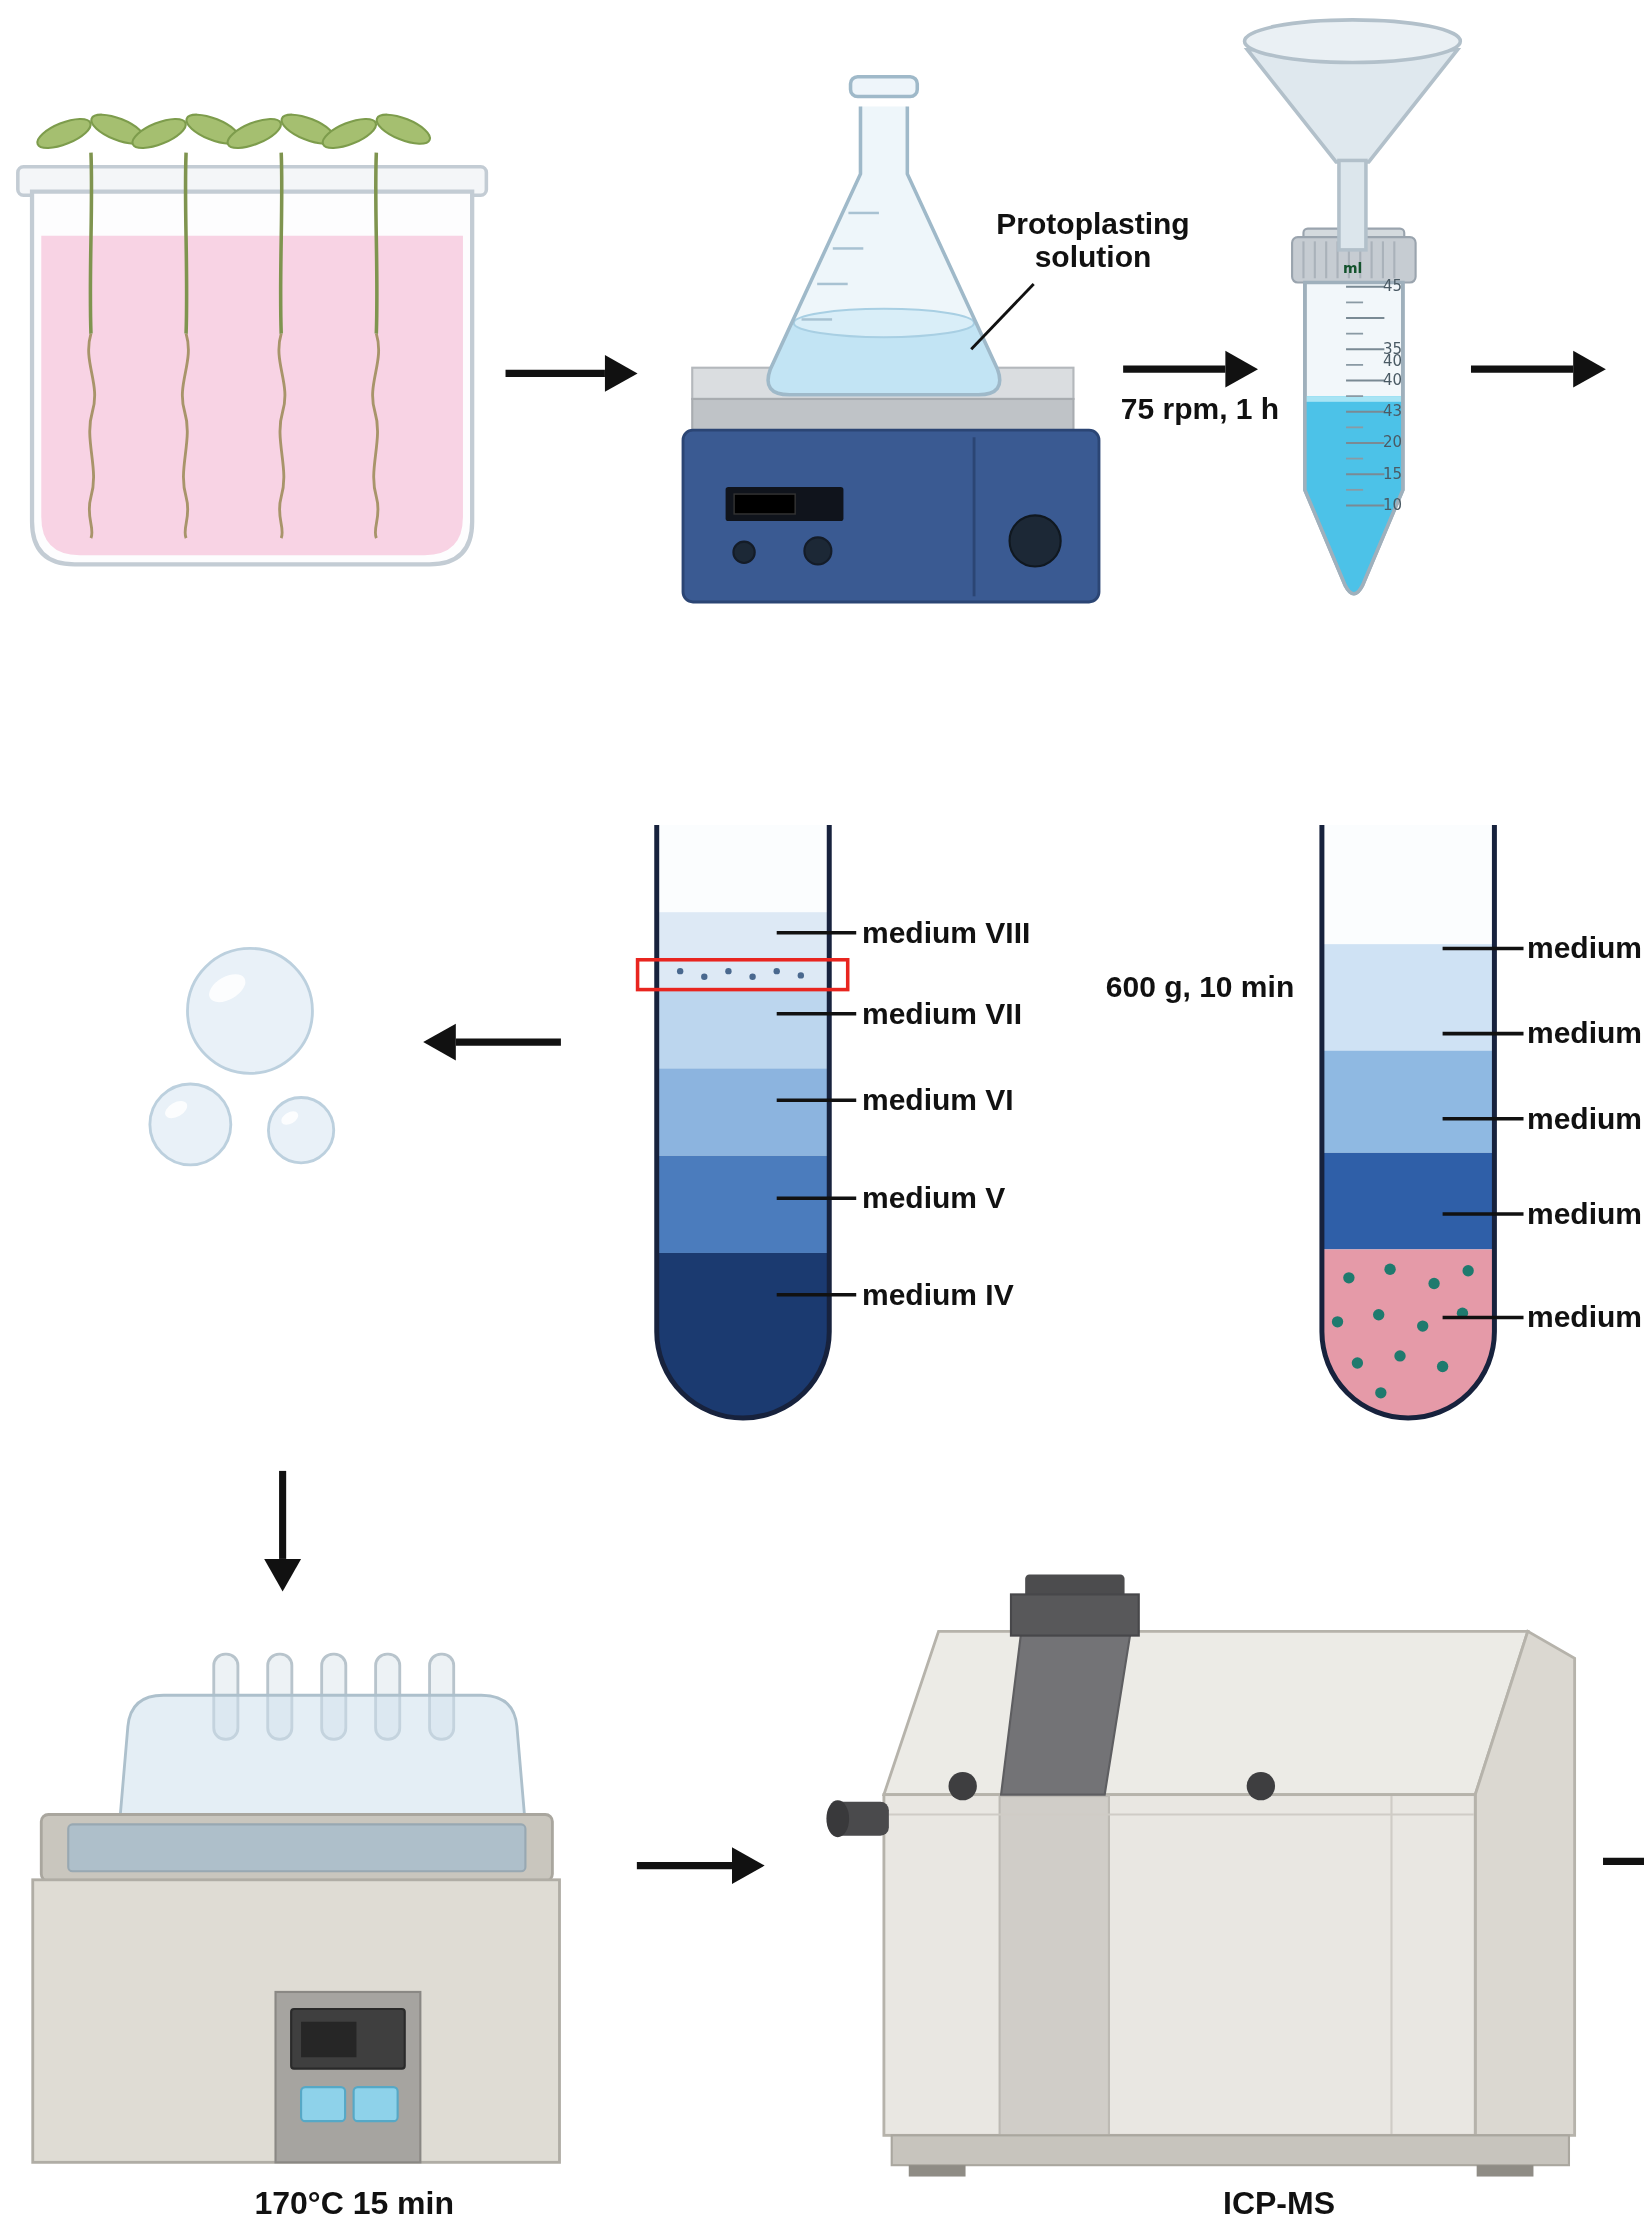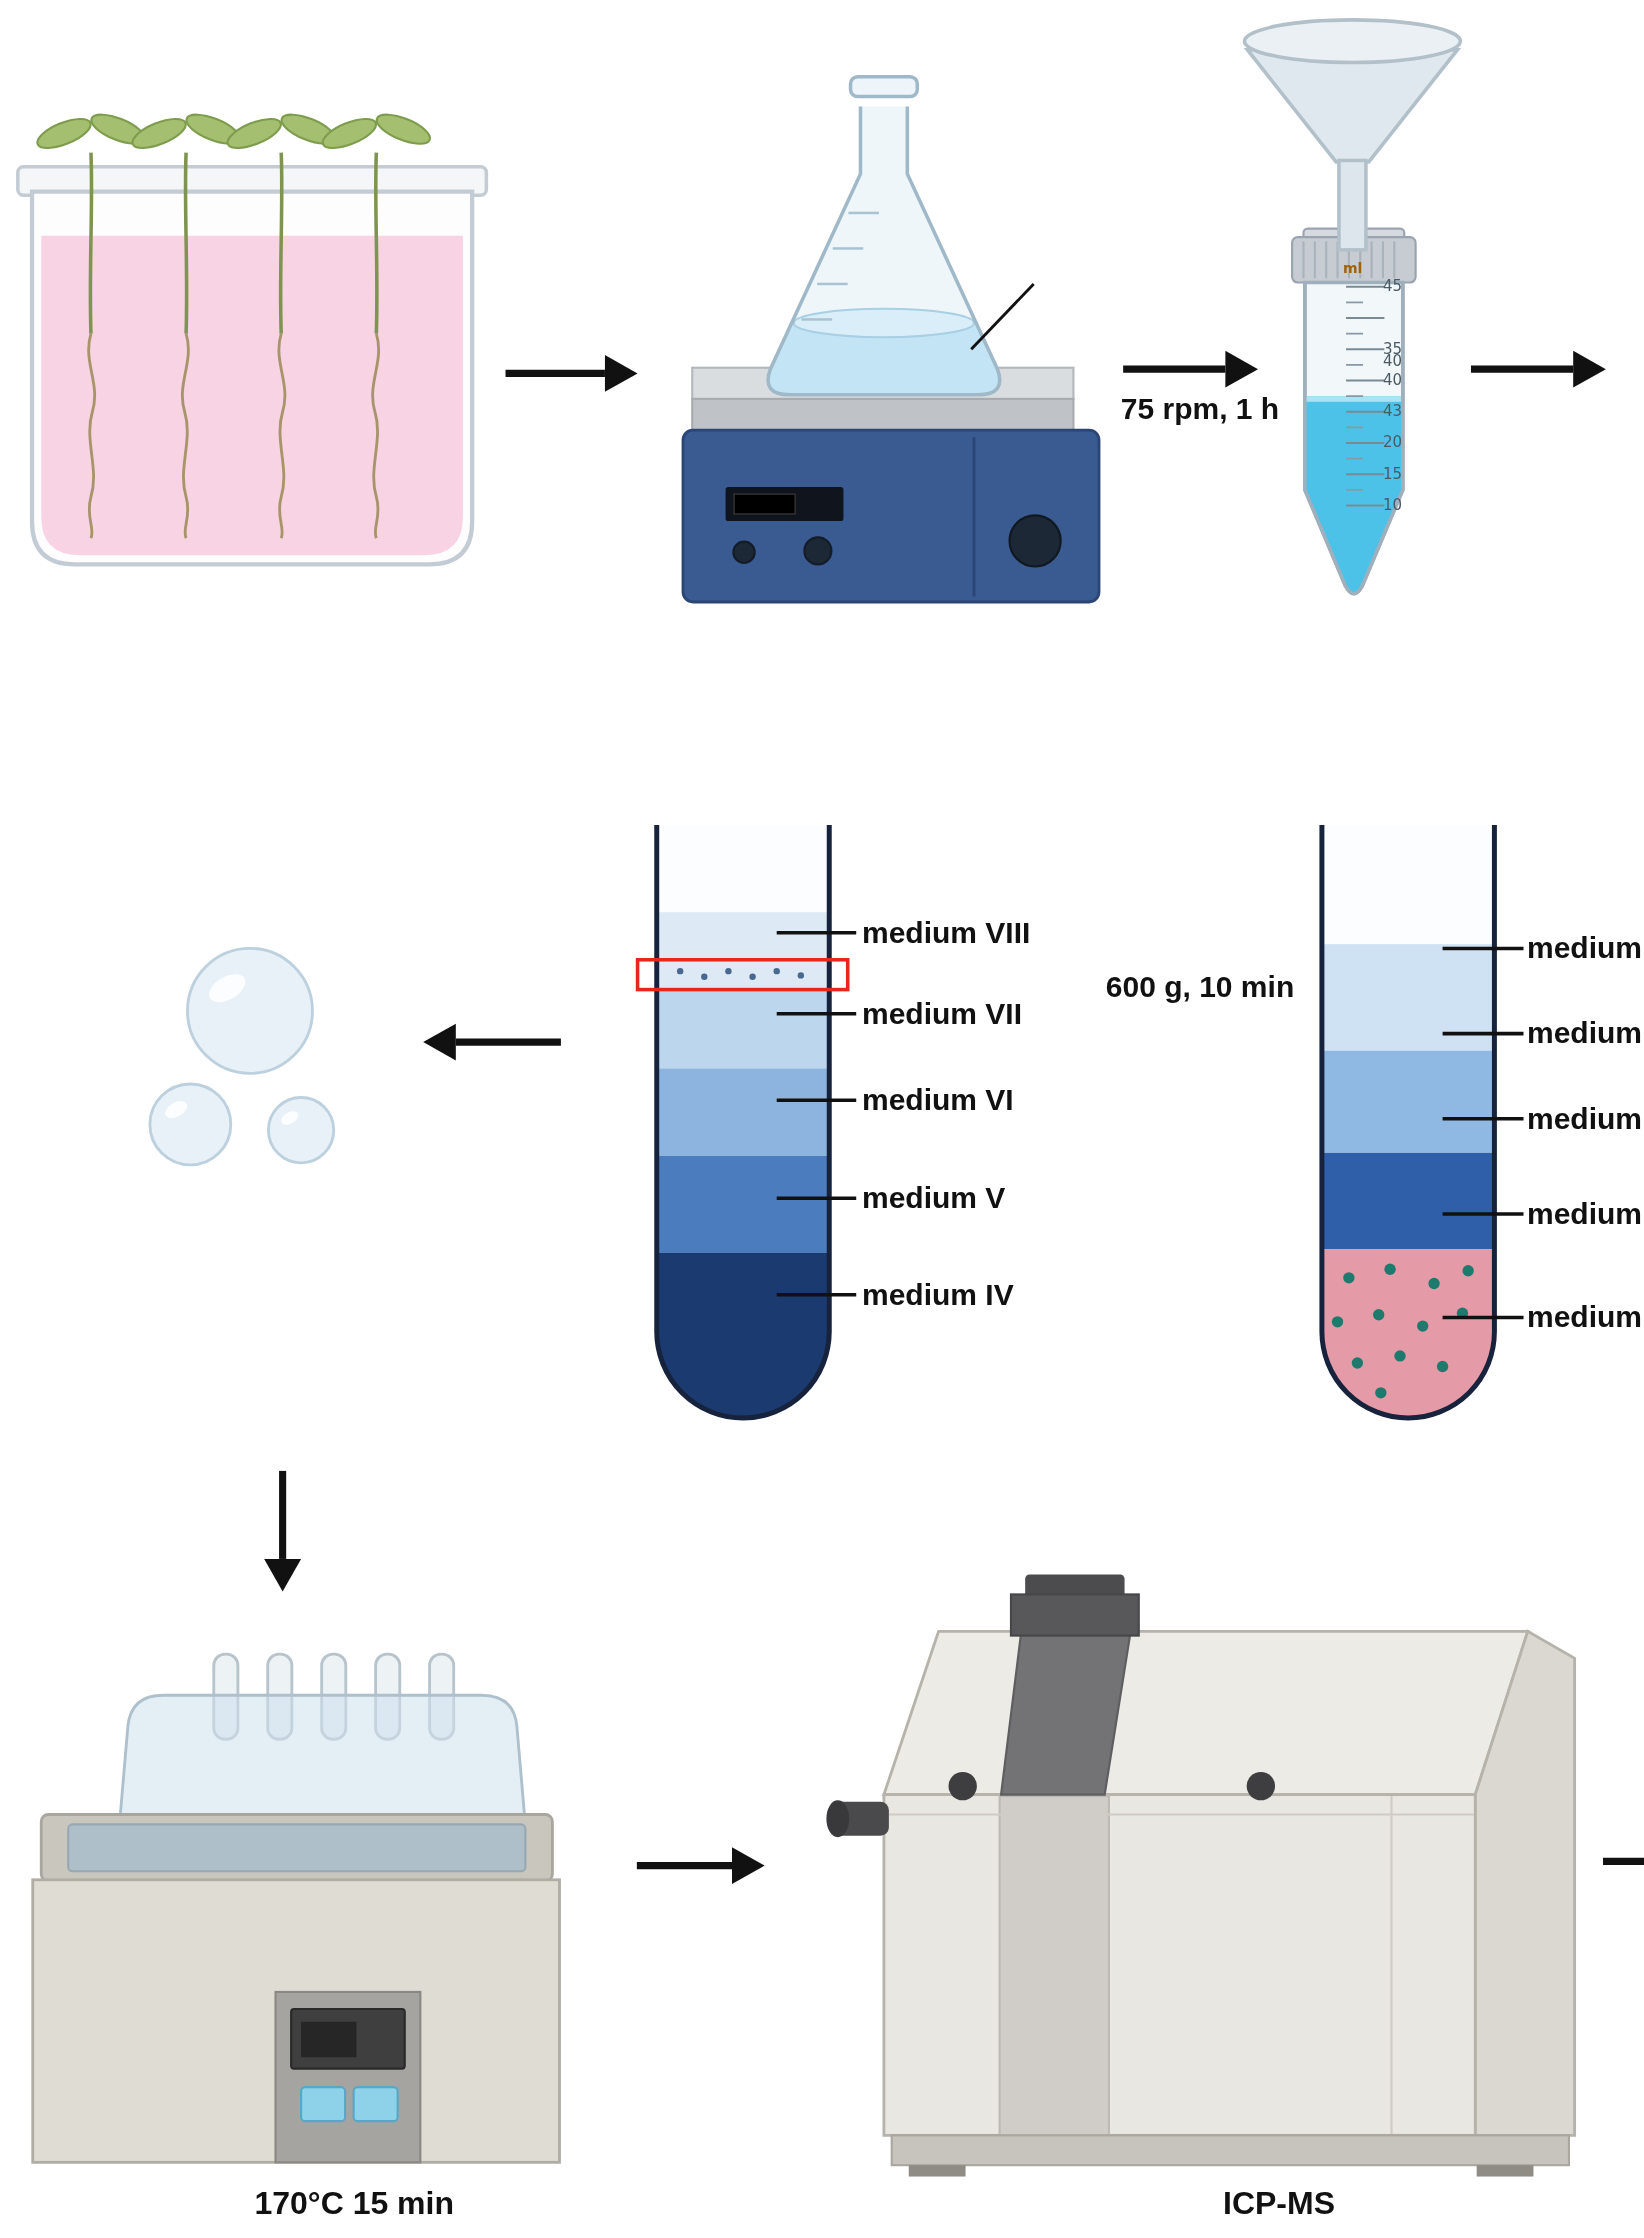--- a/index.html
+++ b/index.html
@@ -9,21 +9,21 @@
   .lbl{position:absolute;font-weight:700;color:#111;}
   .protoplasting{left:958px;top:207px;width:270px;font-size:30px;line-height:33px;
                  text-align:center;white-space:pre-line;}
   .shake{left:1072px;top:392px;width:256px;font-size:30px;text-align:center;white-space:nowrap;}
   .centrifuge{left:1065px;top:970px;width:270px;font-size:30px;text-align:center;white-space:nowrap;}
   .medium{font-size:30px;line-height:34px;white-space:nowrap;}
   .bottomlbl{font-size:32px;text-align:right;white-space:nowrap;}
   .grad{position:absolute;left:1372px;width:30px;font-size:15px;line-height:17px;
         color:#4a5a64;font-weight:500;text-align:right;
         font-family:"DejaVu Sans",sans-serif;}
-  .mlunit{position:absolute;left:1343px;top:260px;font-size:14px;font-weight:600;color:#a16207;
+  .mlunit{position:absolute;left:1343px;top:260px;font-size:14px;font-weight:600;color:#14532d;
           font-family:"DejaVu Sans",sans-serif;}
 </style>
 </head>
 <body>
 
 <div class="canvas">
 
 <svg class="art" viewBox="0 0 2317 3154" xmlns="http://www.w3.org/2000/svg">
   <defs>
     <clipPath id="clipLeftTube">
@@ -279,20 +279,22 @@
     <rect x="1256" y="3008" width="954" height="42" fill="#c7c4bd" stroke="#aaa79f" stroke-width="3"></rect>
     <rect x="1280" y="3050" width="80" height="16" fill="#8f8c85"></rect>
     <rect x="2080" y="3050" width="80" height="16" fill="#8f8c85"></rect>
   </g>
 
   <g>
     <line x1="2258" y1="2622" x2="2317" y2="2622" stroke="#111" stroke-width="10"></line>
   </g>
 </svg>
 
+<div class="lbl protoplasting">Protoplasting
+solution</div>
 
 <div class="lbl shake">75 rpm, 1 h</div>
 
 <div class="lbl centrifuge">600 g, 10 min</div>
 
 <div class="lbl medium" style="left:862px;top:916px;">medium VIII</div>
 <div class="lbl medium" style="left:862px;top:997px;">medium VII</div>
 <div class="lbl medium" style="left:862px;top:1083px;">medium VI</div>
 <div class="lbl medium" style="left:862px;top:1181px;">medium V</div>
 <div class="lbl medium" style="left:862px;top:1278px;">medium IV</div>

